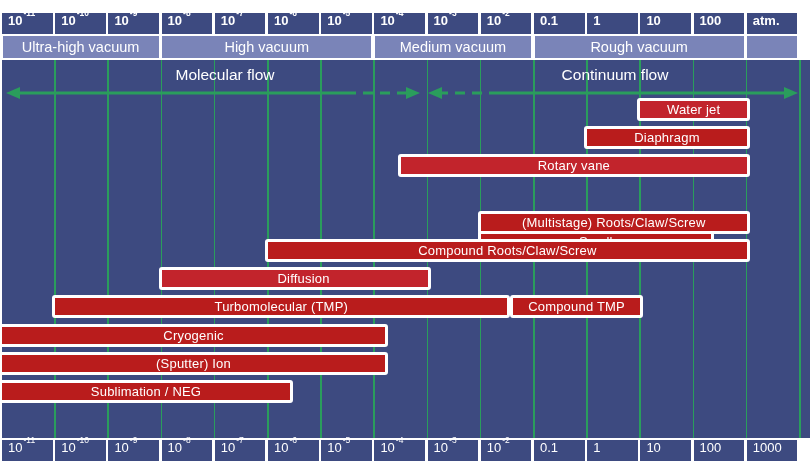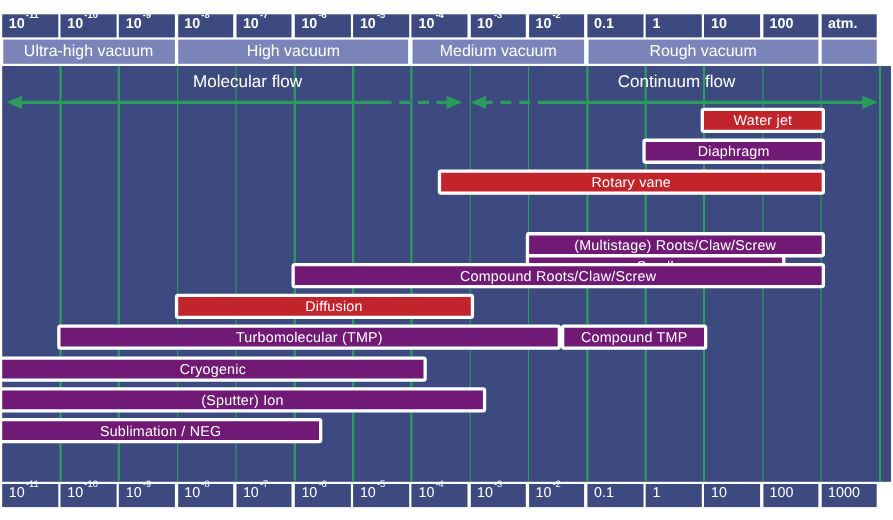--- a/index.html
+++ b/index.html
@@ -29,21 +29,21 @@
   .flow-label{
     position:absolute;top:6px;color:#fff;font-size:15.5px;text-align:center;
     z-index:3;white-space:nowrap;
   }
   .arrows{position:absolute;top:0;left:0;z-index:2;}
   .bar{
     position:absolute;height:23px;border:3px solid #ffffff;border-radius:3px;
     box-sizing:border-box;color:#fff;font-size:13px;display:flex;align-items:center;
     justify-content:center;white-space:nowrap;z-index:4;letter-spacing:.2px;
   }
-  .bar.green{background:#701a75;}
+  .bar.green{background:#b91c1c;}
   .bar.red{background:#C2242C;}
 </style>
 </head>
 <body>
 
 <div class="stage">
 
   <div class="axis-row top">
       <div class="axis-cell" style="left: 2px; width: 50.7px;">
         <span>10</span>
@@ -146,21 +146,21 @@
       <div class="bar red" style="left: 635.4px; width: 112.4px; top: 38px;">Water jet</div>
       <div class="bar green" style="left: 582.2px; width: 165.6px; top: 66.2px;">Diaphragm</div>
       <div class="bar red" style="left: 396px; width: 351.8px; top: 94.4px;">Rotary vane</div>
       <div class="bar green" style="left: 475.8px; width: 236px; top: 122.6px; margin-top: 47px;">Scroll</div>
       <div class="bar green" style="left: 475.8px; width: 272px; top: 150.8px;">(Multistage) Roots/Claw/Screw</div>
       <div class="bar green" style="left: 263px; width: 484.8px; top: 179px;">Compound Roots/Claw/Screw</div>
       <div class="bar red" style="left: 156.6px; width: 272px; top: 207.2px; padding-left: 18px;">Diffusion</div>
       <div class="bar green" style="left: 50.2px; width: 458.2px; top: 235.4px;">Turbomolecular (TMP)</div>
       <div class="bar green" style="left: 507.72px; width: 133.68px; top: 235.4px;">Compound TMP</div>
       <div class="bar green" style="left: -3px; width: 389.04px; top: 263.6px;">Cryogenic</div>
-      <div class="bar green" style="left: -3px; width: 443px; top: 291.8px;">(Sputter) Ion</div>
+      <div class="bar green" style="left: -3px; width: 389px; top: 291.8px;">(Sputter) Ion</div>
       <div class="bar green" style="left: -3px; width: 294px; top: 320px;">Sublimation / NEG</div>
     </div>
 
   <div class="axis-row bottom">
       <div class="axis-cell" style="left: 2px; width: 50.7px;">
         <span>10</span>
         <sup>-11</sup>
       </div>
       <div class="axis-cell" style="left: 55.2px; width: 50.7px;">
         <span>10</span>

